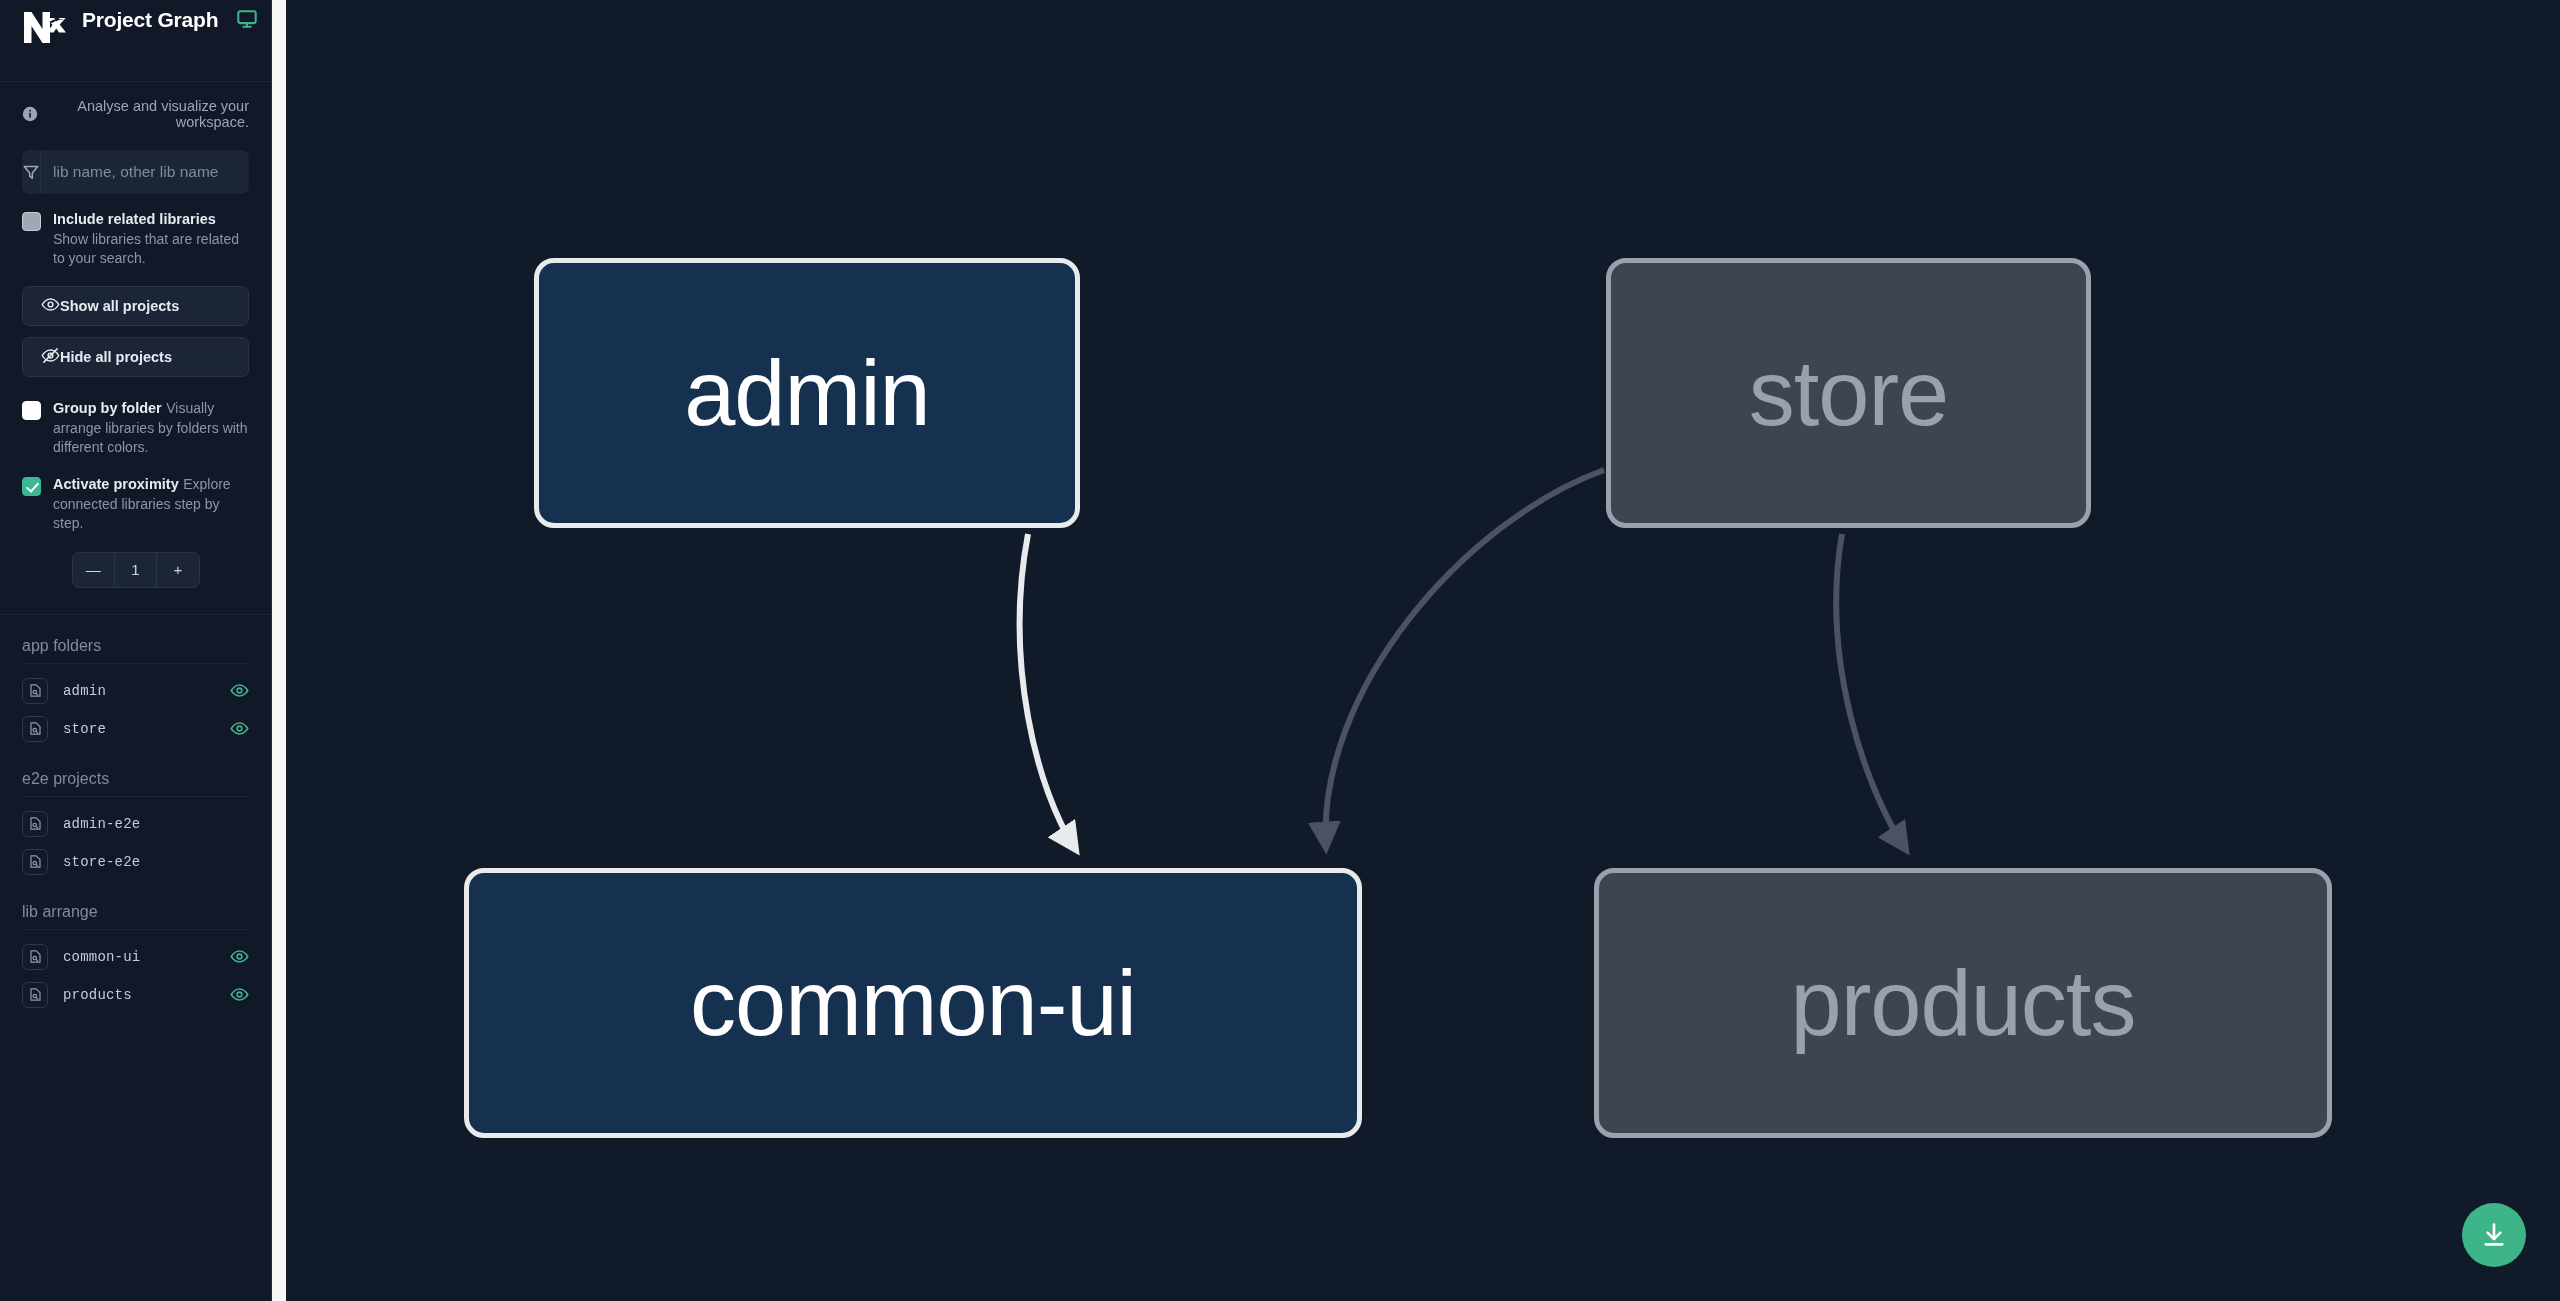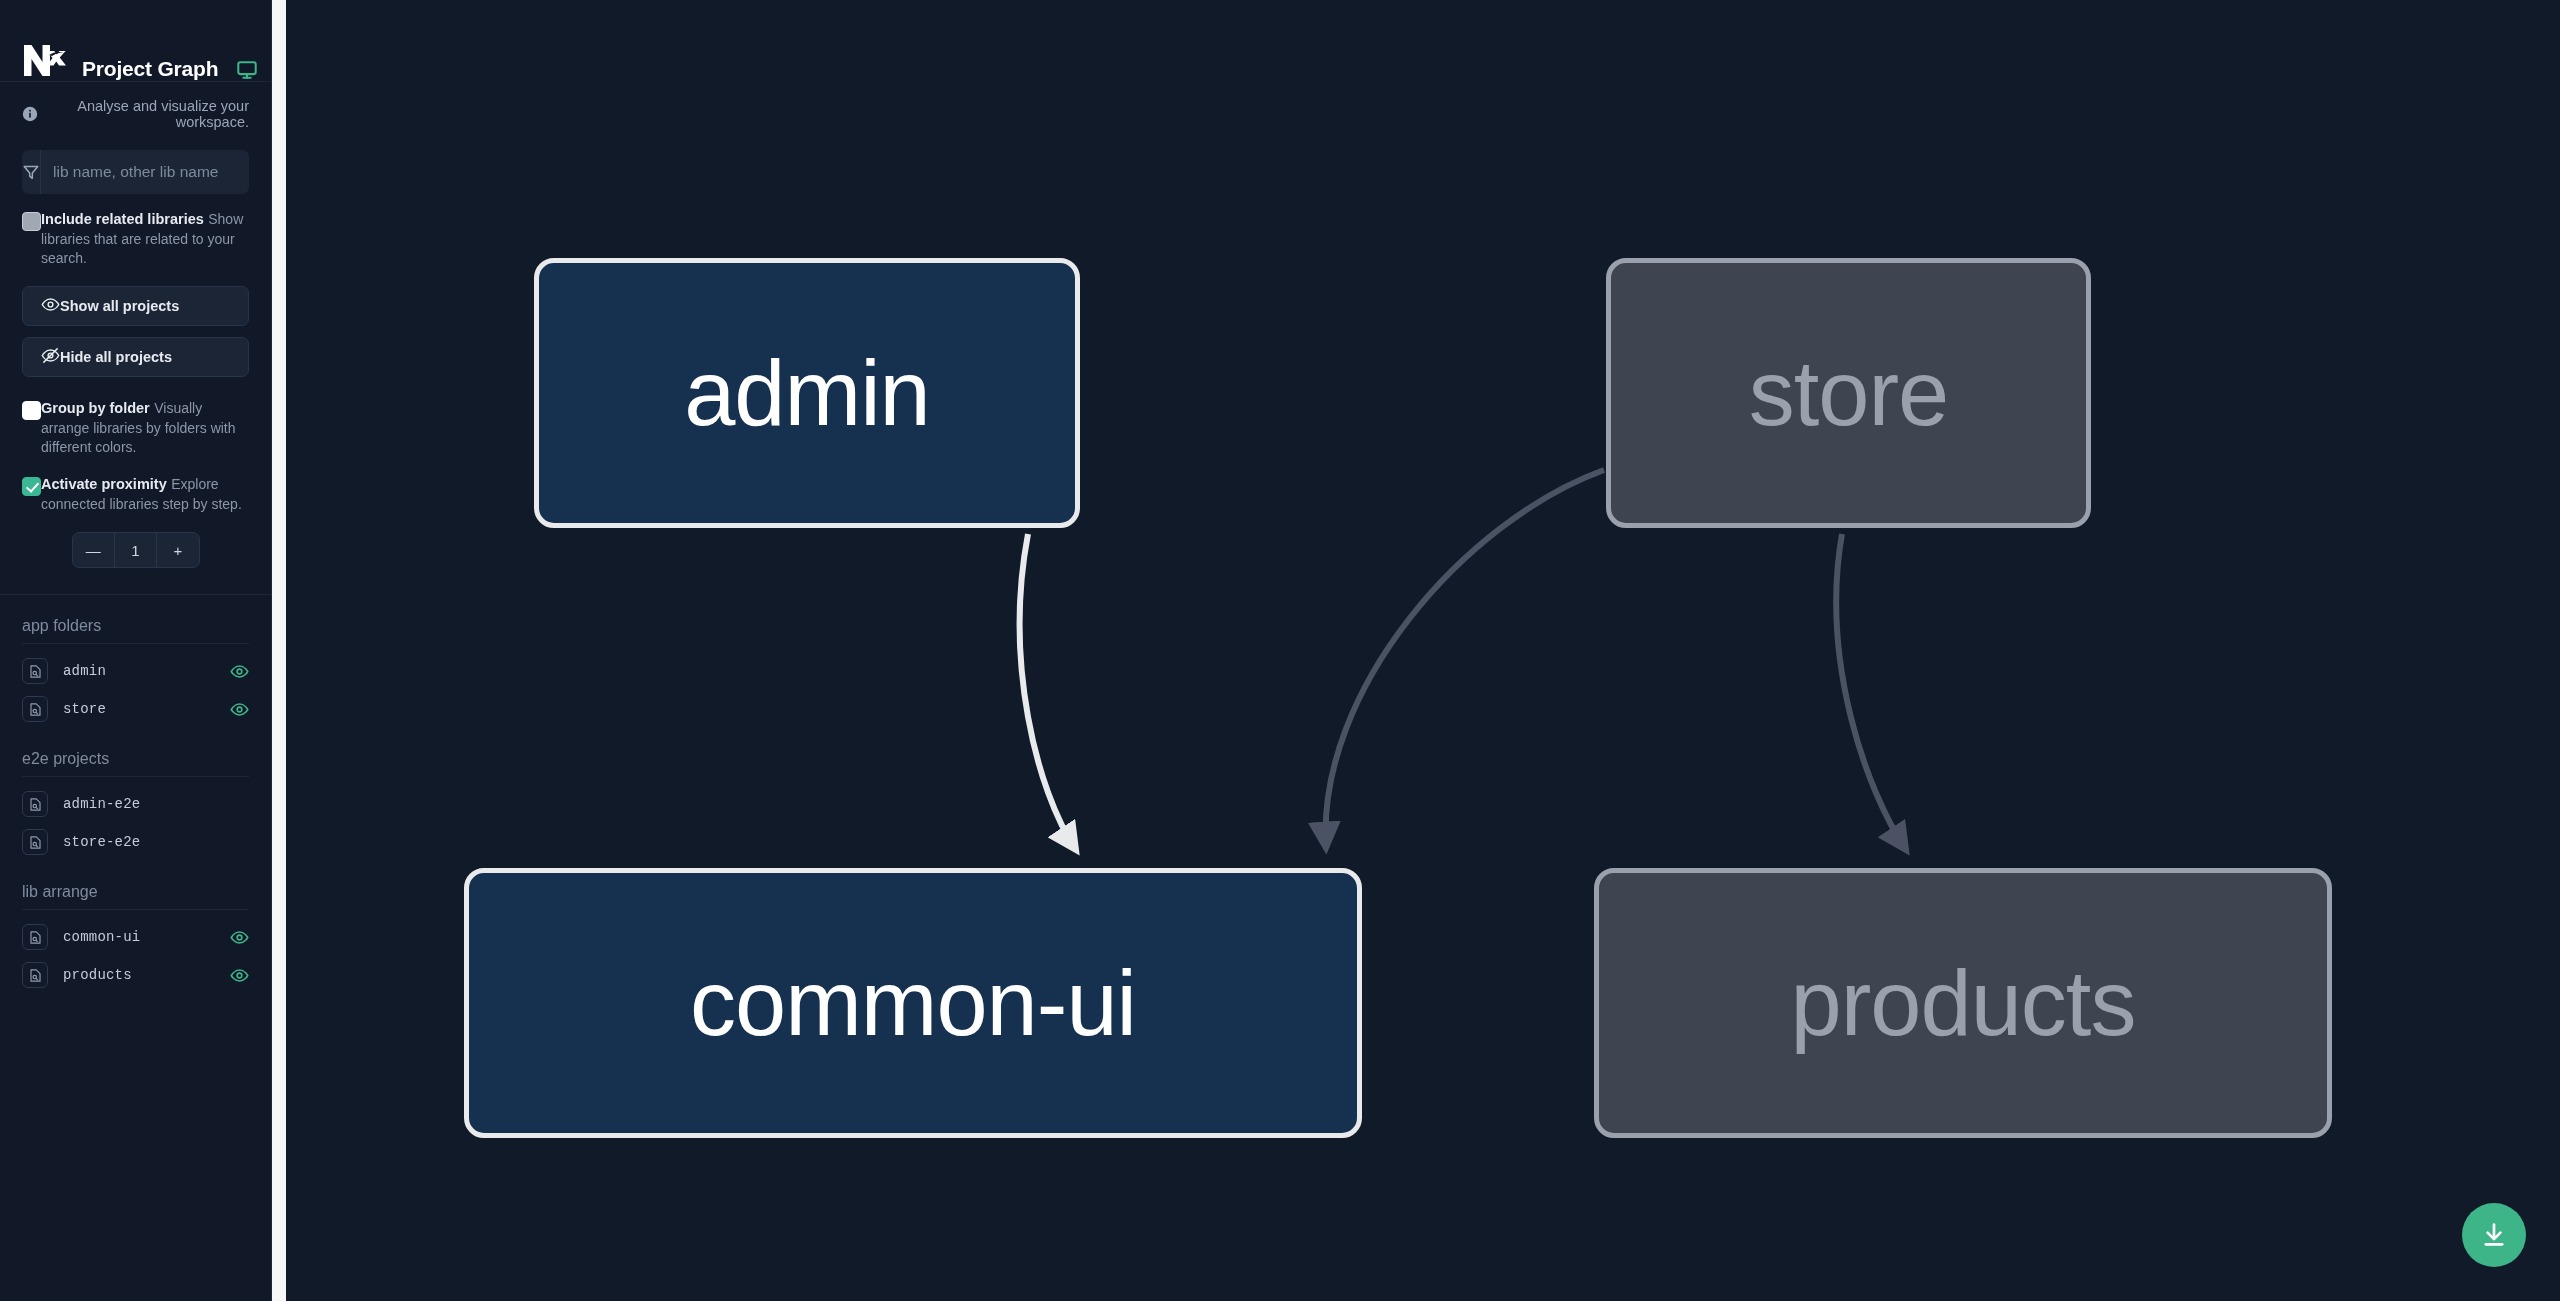--- a/index.html
+++ b/index.html
@@ -16,23 +16,23 @@
     width: 272px;
     height: 1301px;
     background: #111827;
     border-right: 1px solid #1f2937;
     display: flex; flex-direction: column;
     flex: 0 0 272px;
     position: relative;
   }
   .sb-header {
     height: 82px;
-    display: flex; align-items: flex-end;
+    display: flex; align-items: flex-start;
     gap: 14px;
-    padding: 0 22px;
+    padding: 8px 22px;
     border-bottom: 1px solid #1d2737;
   }
   .nx-logo { width: 46px; height: 40px; flex: 0 0 46px; display:block; }
   .sb-title {
     color: #ffffff;
     font-size: 21px;
     font-weight: bold;
     letter-spacing: -0.2px;
     white-space: nowrap;
   }
@@ -63,21 +63,21 @@
   }
   .filter-icon { width: 18px; height: 18px; display:block; }
   .search-input {
     flex: 1; border: 0; outline: 0; background: transparent;
     color: #d4dae5; font-size: 15.5px;
     font-family: "Liberation Sans", sans-serif;
     padding: 0 12px;
   }
   .search-input::placeholder { color: #7e8a9d; }
 
-  .check-row { display: flex; margin-bottom: 18px; align-items: flex-start; }
+  .check-row { display: flex; gap: 12px; margin-bottom: 18px; align-items: flex-start; }
   .cbox {
     width: 19px; height: 19px; flex: 0 0 19px;
     margin-top: 2px;
     border-radius: 4px;
     background: #a0a8b4;
     border: 1px solid #c6ccd6;
     position: relative;
   }
   .cbox.white { background: #ffffff; border-color: #ffffff; }
   .cbox.checked { background: #3ab795; border-color: #3ab795; }

